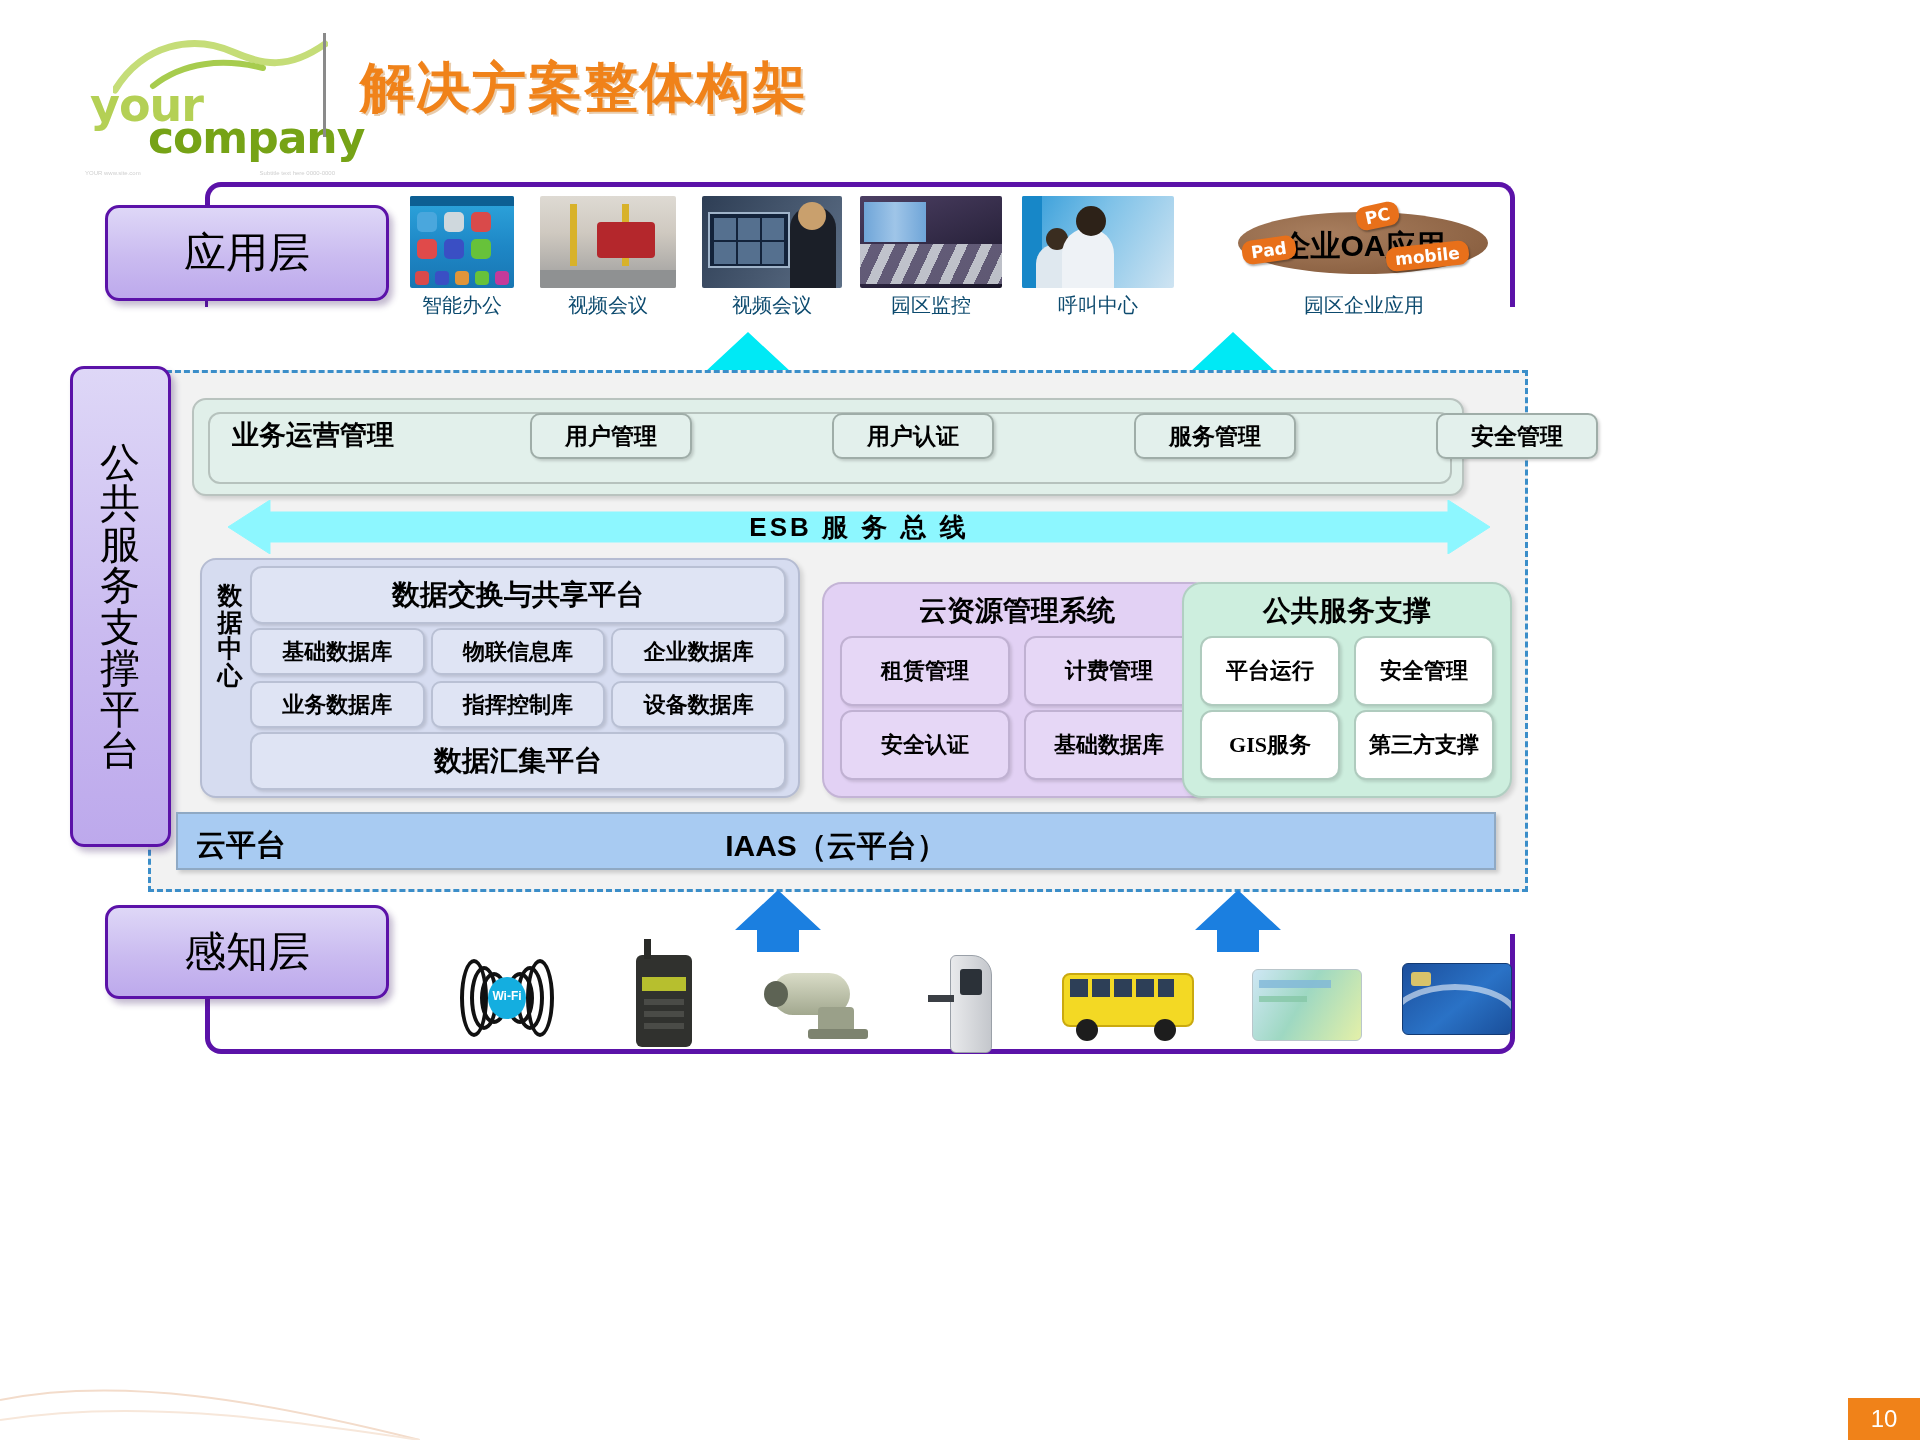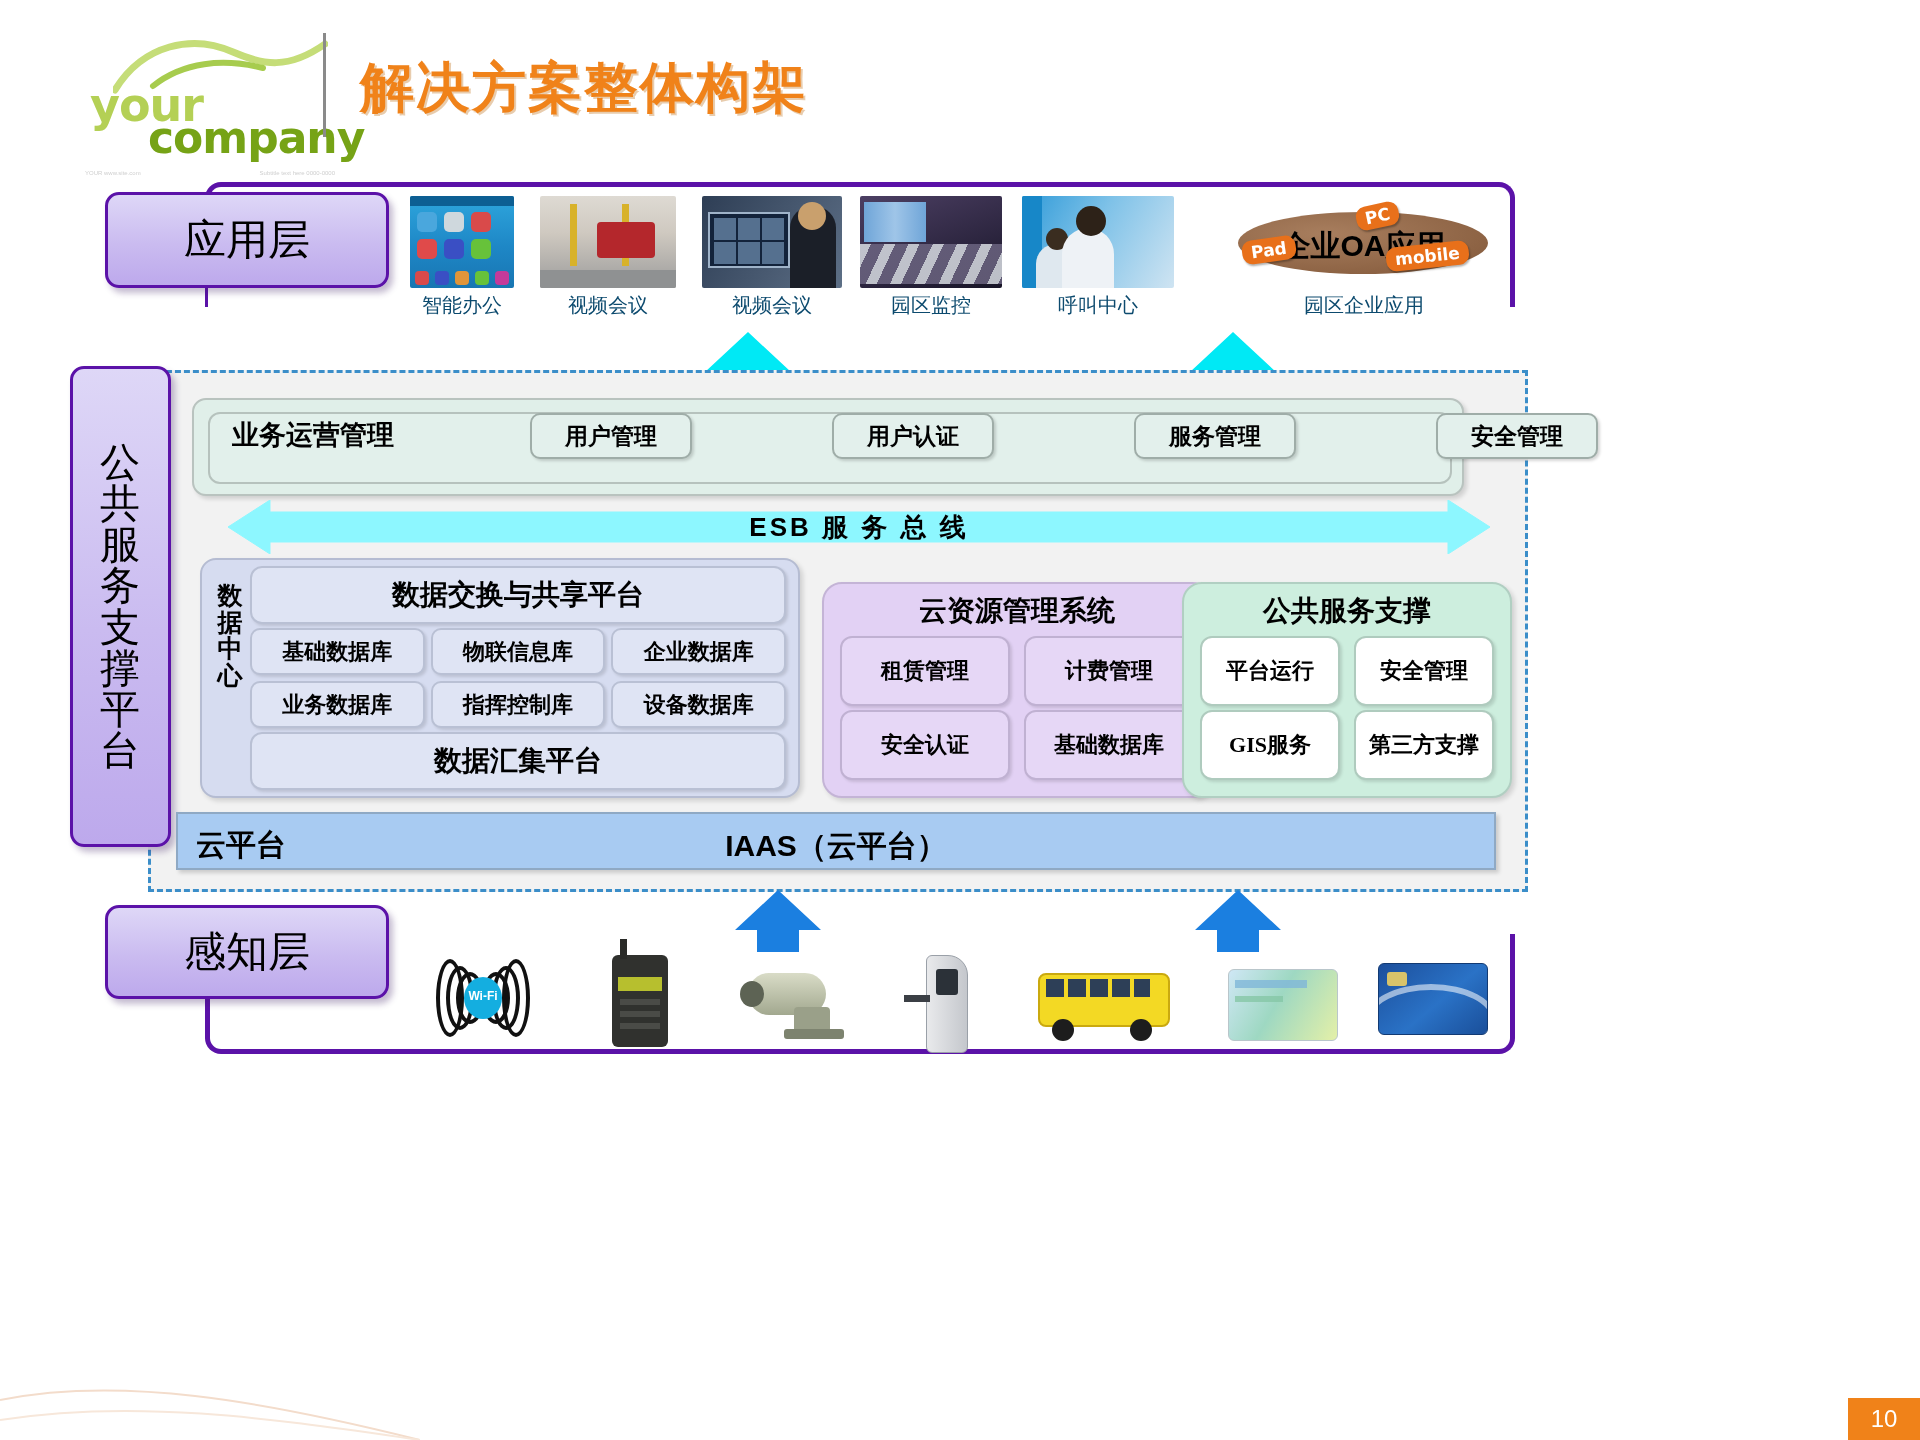--- a/index.html
+++ b/index.html
@@ -99,21 +99,21 @@
     border-bottom: none;
     box-sizing: border-box;
   }
   .app-bracket-mask {
     position: absolute;
     left: 208px; top: 225px;
     width: 175px; height: 86px;
     background: #ffffff;
   }
   .app-tag {
-    left: 105px; top: 192px;
+    left: 105px; top: 205px;
     width: 278px; height: 90px;
   }
 
   .app-items {
     position: absolute;
     left: 410px; top: 196px;
     width: 1110px; height: 126px;
   }
   .app-item {
     position: absolute;
@@ -385,21 +385,21 @@
   }
   .sense-mask {
     position:absolute; left:208px; top:905px;
     width:175px; height:88px; background:#ffffff;
   }
   .sense-tag {
     left:105px; top:905px;
     width:278px; height:88px;
   }
   .sense-items {
-    position:absolute; left:410px; top:955px;
+    position:absolute; left:434px; top:955px;
     width:1110px; height:96px;
   }
   .sense-item { position:absolute; top:0; height:96px; }
 
   .wifi { position:relative; width:130px; height:86px; }
   .wifi .core { position:absolute; left:48px; top:22px; width:38px; height:42px; border-radius:50%; background:#14aee0; }
   .wifi .core span { position:absolute; left:0; top:12px; width:100%; text-align:center; color:#fff; font-size:12px; font-weight:bold; }
   .wifi .arc { position:absolute; top:50%; width:20px; height:70px; border:4px solid #111; border-radius:50%; transform:translateY(-50%); }
 
   .walkie { position:relative; width:56px; height:92px; background:#30312e; border-radius:6px; }

